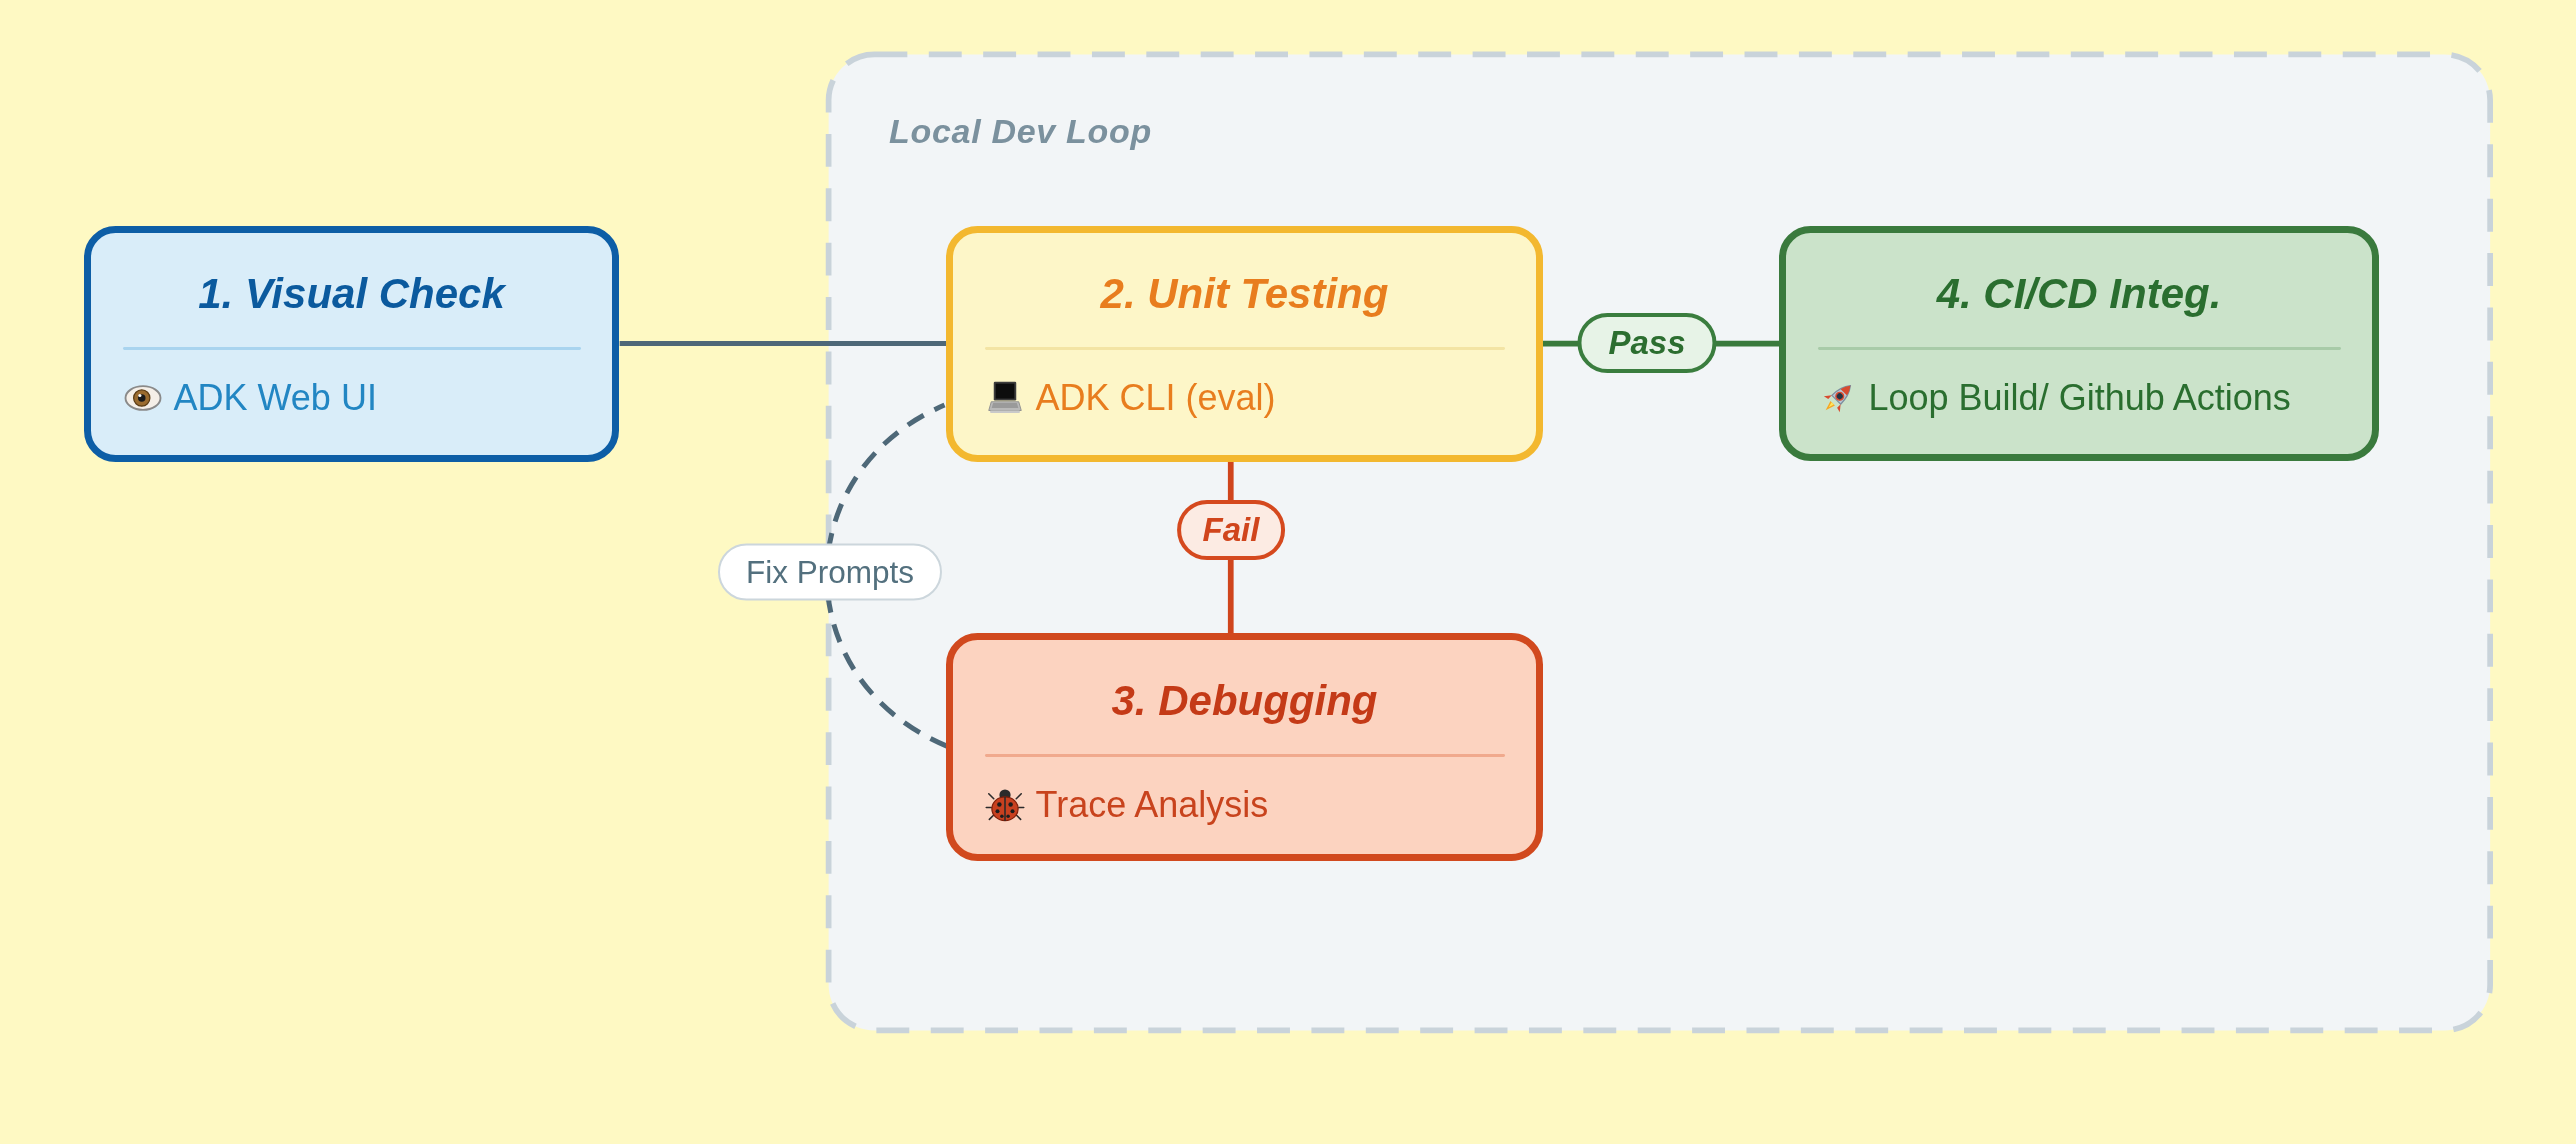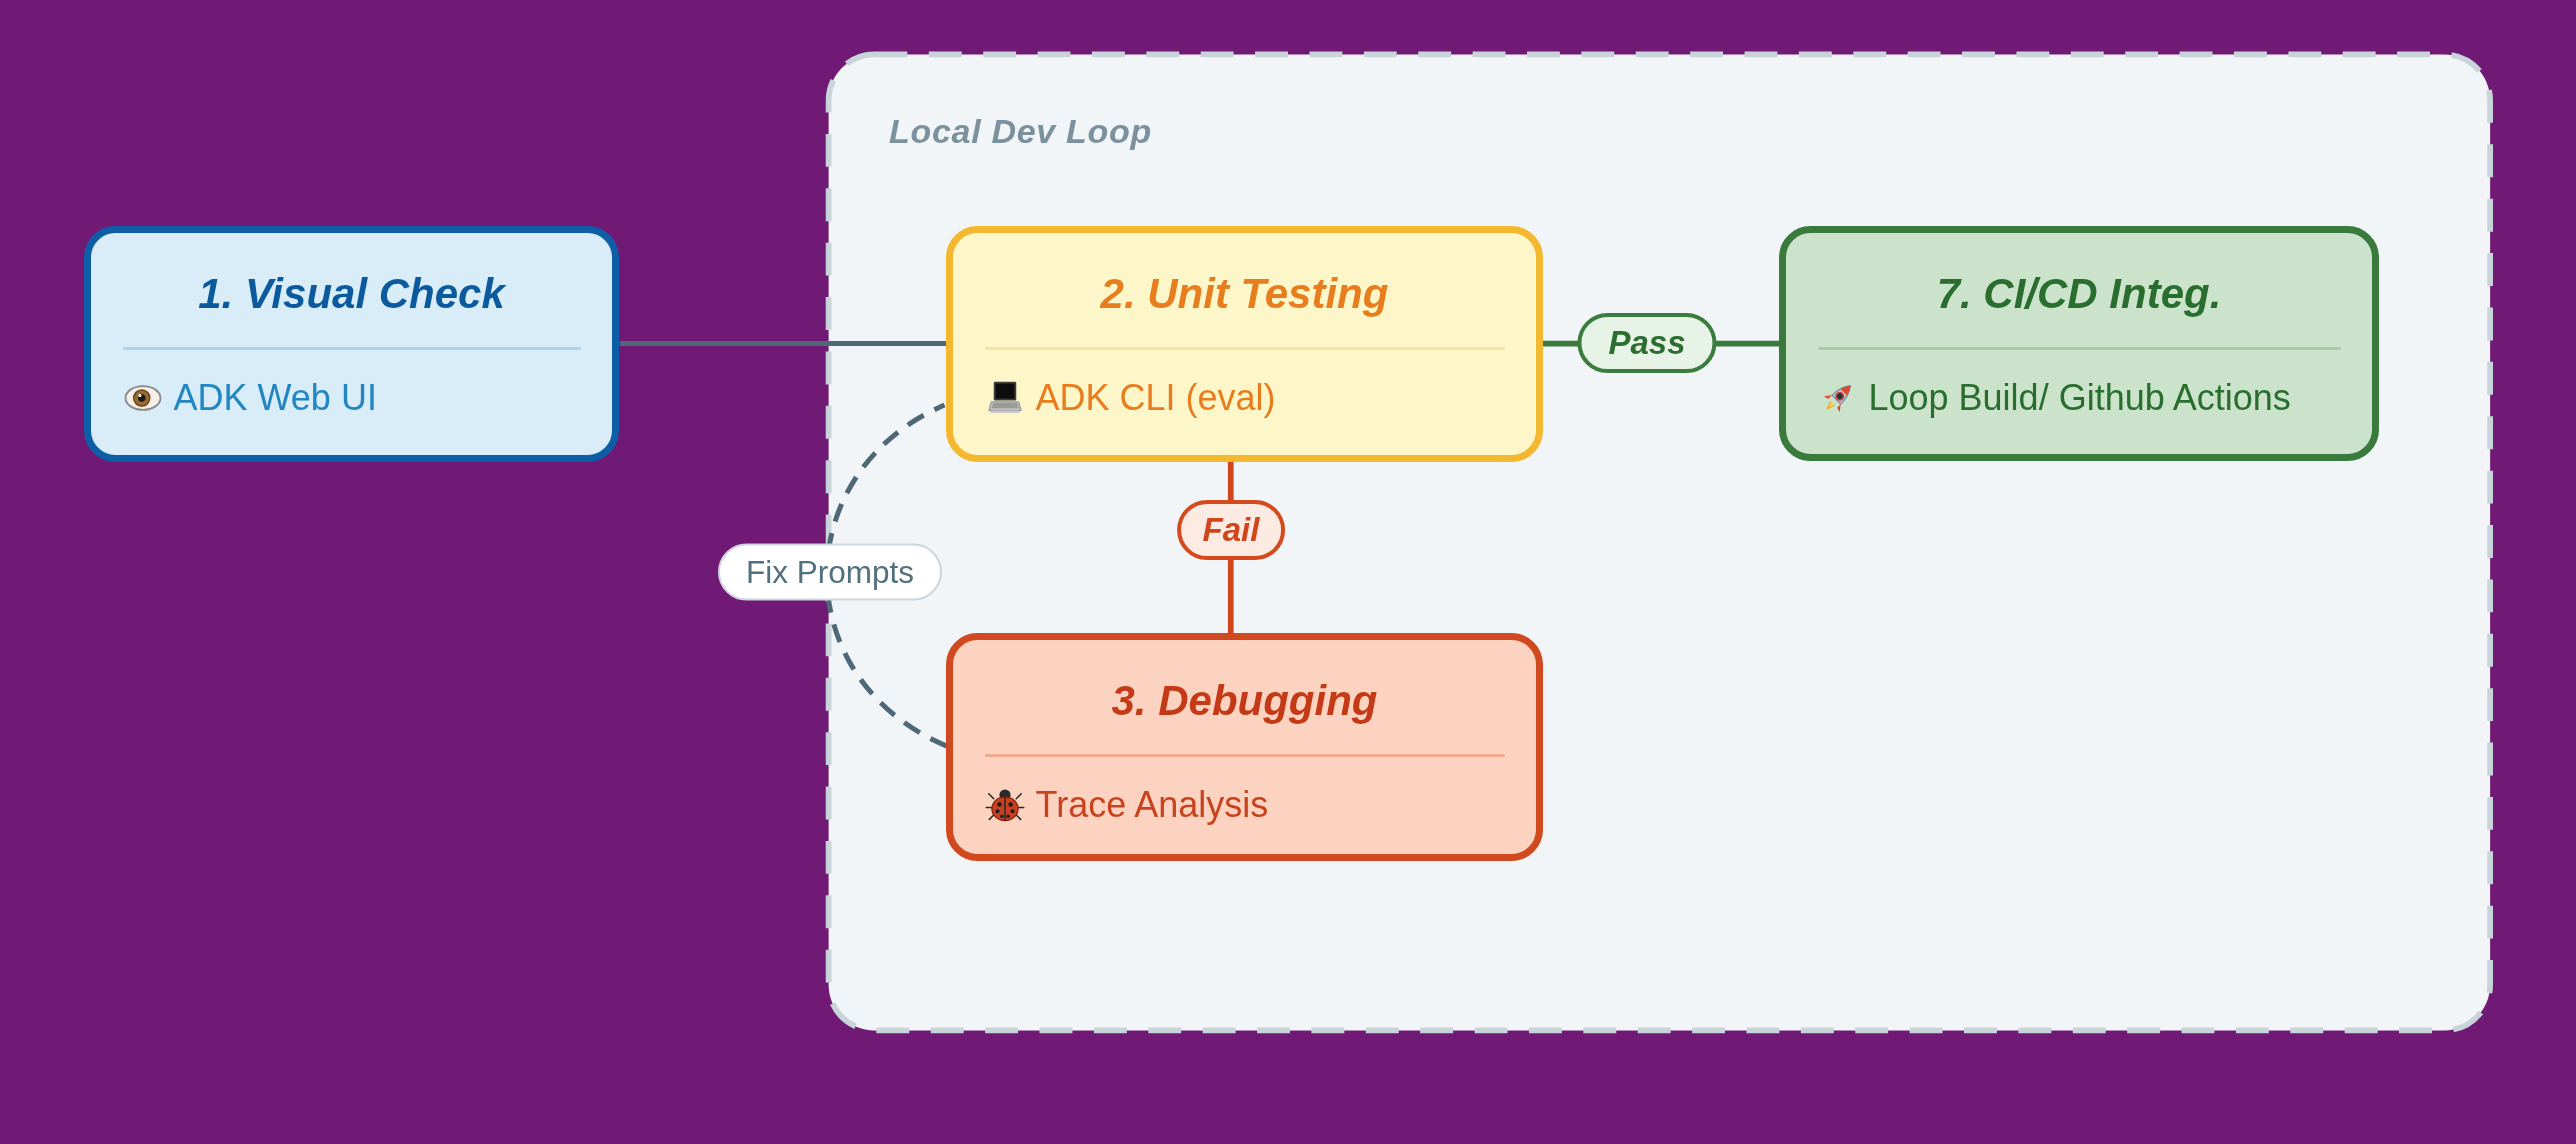--- a/index.html
+++ b/index.html
@@ -1,17 +1,17 @@
 <!DOCTYPE html>
 <html style="font-size:11.4px"><head>
 <meta charset="utf-8">
 <style>
   html,body{margin:0;padding:0;background:#ffffff;}
   .canvas{
-    position:relative;width:2576px;height:1145px;background:#701a75;
+    position:relative;width:2576px;height:1145px;background:#fef9c3;
     font-family:"Liberation Sans", sans-serif;overflow:hidden;
   }
   svg.layer{position:absolute;left:0;top:0;width:2576px;height:1145px;}
   #bg-layer{z-index:0;}
   #edge-layer{z-index:1;}
 
   
   .subgraph-label{
     position:absolute;left:889px;top:112px;z-index:1;
     font-size:34px;font-weight:bold;font-style:italic;color:#7b919e;
@@ -121,21 +121,21 @@
           <path d="M10 38 h44 l4 14 h-52 z" fill="#b9b9b9" stroke="#8f8f8f" stroke-width="1.5"></path>
           <path d="M13 40 h38 l2.4 8 h-42.8 z" fill="#9a9a9a"></path>
           <rect x="8 " y="52" width="48" height="4" rx="2" fill="#c9c9c9"></rect>
         </svg>
       </span>
       <span class="body-label">ADK CLI (eval)</span>
     </div>
   </div>
 
   <div class="node" id="node-cicd">
-    <div class="title">7. CI/CD Integ.</div>
+    <div class="title">4. CI/CD Integ.</div>
     <div class="divider"></div>
     <div class="body-row">
       <span class="icon">
         <svg viewBox="0 0 64 64">
           <g transform="rotate(45 32 32)">
             <path d="M32 4 C40 14 42 26 42 36 L22 36 C22 26 24 14 32 4 Z" fill="#b8c6d4" stroke="#7d8f9e" stroke-width="2"></path>
             <path d="M32 4 C36 9 38 14 39 19 L25 19 C26 14 28 9 32 4 Z" fill="#d84b30"></path>
             <circle cx="32" cy="28" r="6" fill="#233444" stroke="#d84b30" stroke-width="2.5"></circle>
             <path d="M22 36 L14 46 L22 44 Z" fill="#d84b30"></path>
             <path d="M42 36 L50 46 L42 44 Z" fill="#d84b30"></path>

